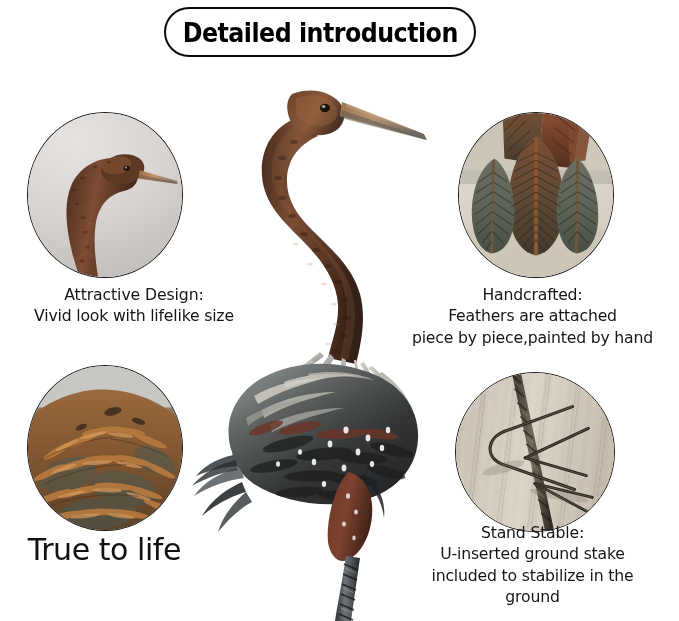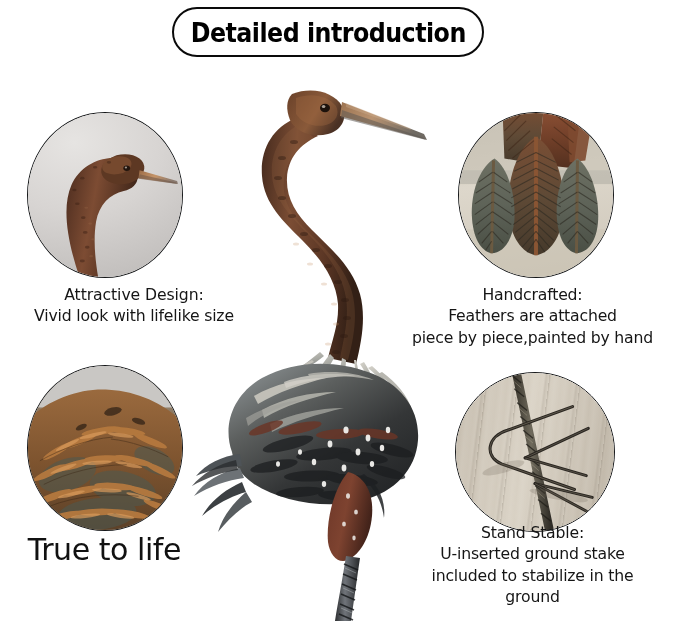--- a/index.html
+++ b/index.html
@@ -6,21 +6,21 @@
   body{
     width:679px;height:621px;position:relative;overflow:hidden;
     background:#ffffff;
     font-family:"Liberation Sans","DejaVu Sans",sans-serif;
     -webkit-font-smoothing:antialiased;
   }
   .stage{position:absolute;inset:0;}
 
   
   .title-badge{
-    position:absolute;left:172px;top:7px;width:312px;height:50px;
+    position:absolute;left:164px;top:7px;width:312px;height:50px;
     border:2.4px solid #0a0a0a;border-radius:26px;background:#fff;
     display:flex;align-items:center;justify-content:center;
     box-sizing:border-box;
   }
   .title-text{
     font-family:"DejaVu Sans","Liberation Sans",sans-serif;
     font-weight:700;font-size:27px;color:#000;letter-spacing:-0.6px;
     transform:scaleX(0.88);white-space:nowrap;line-height:1;
   }
 

